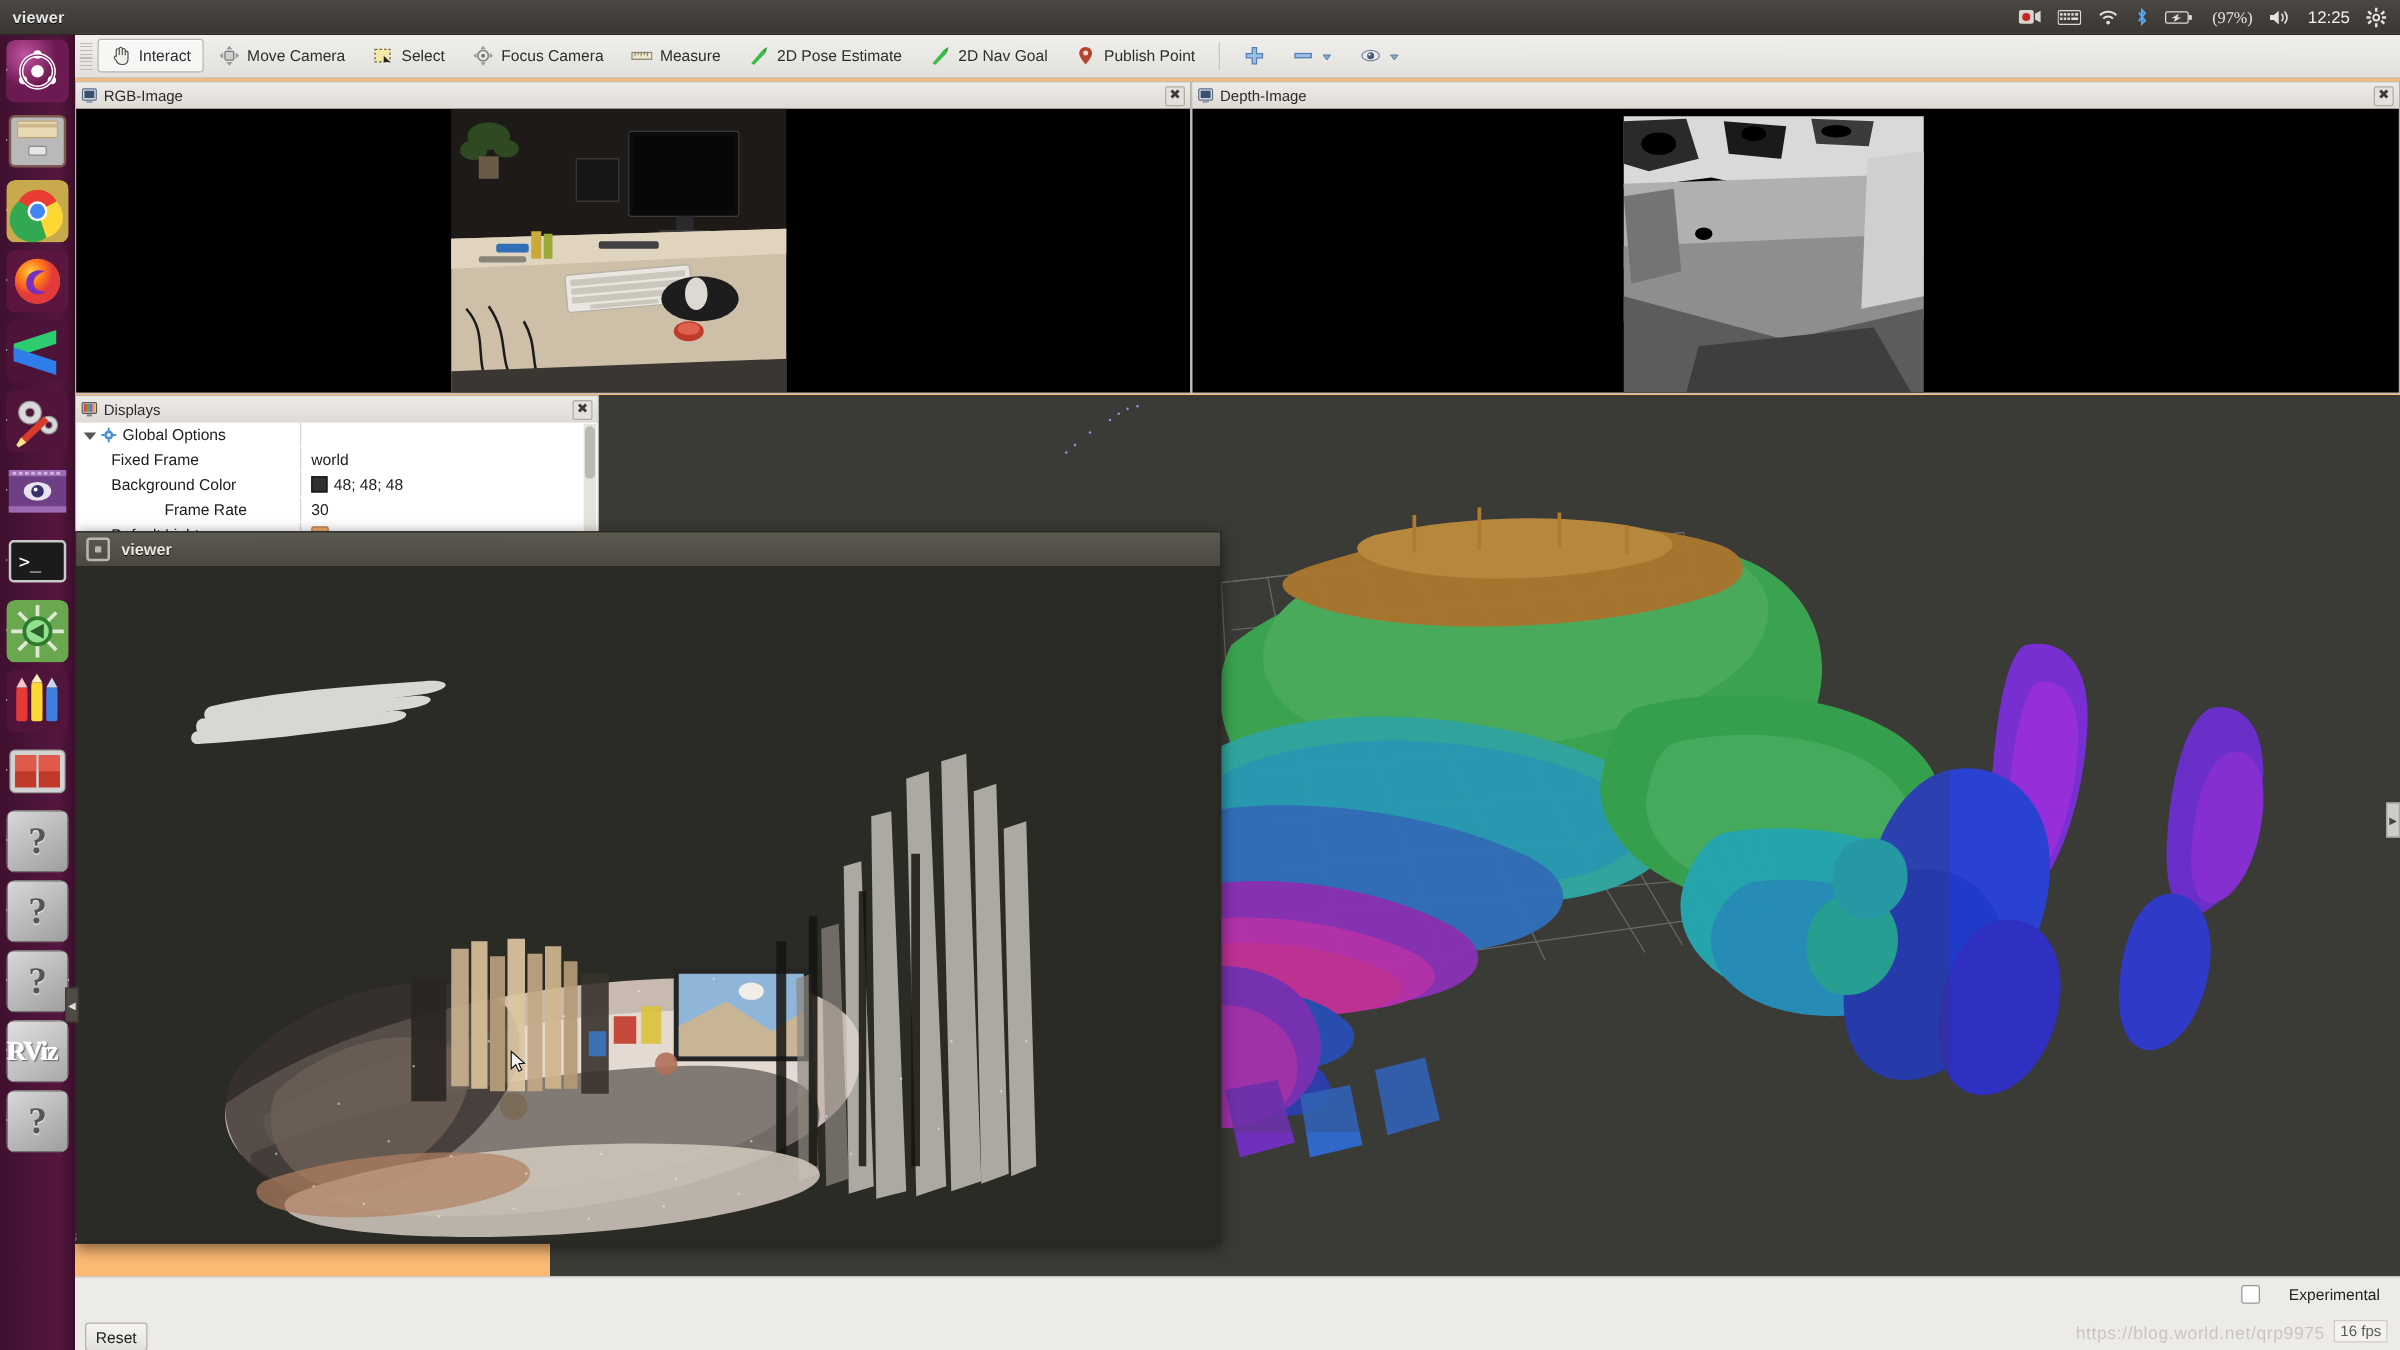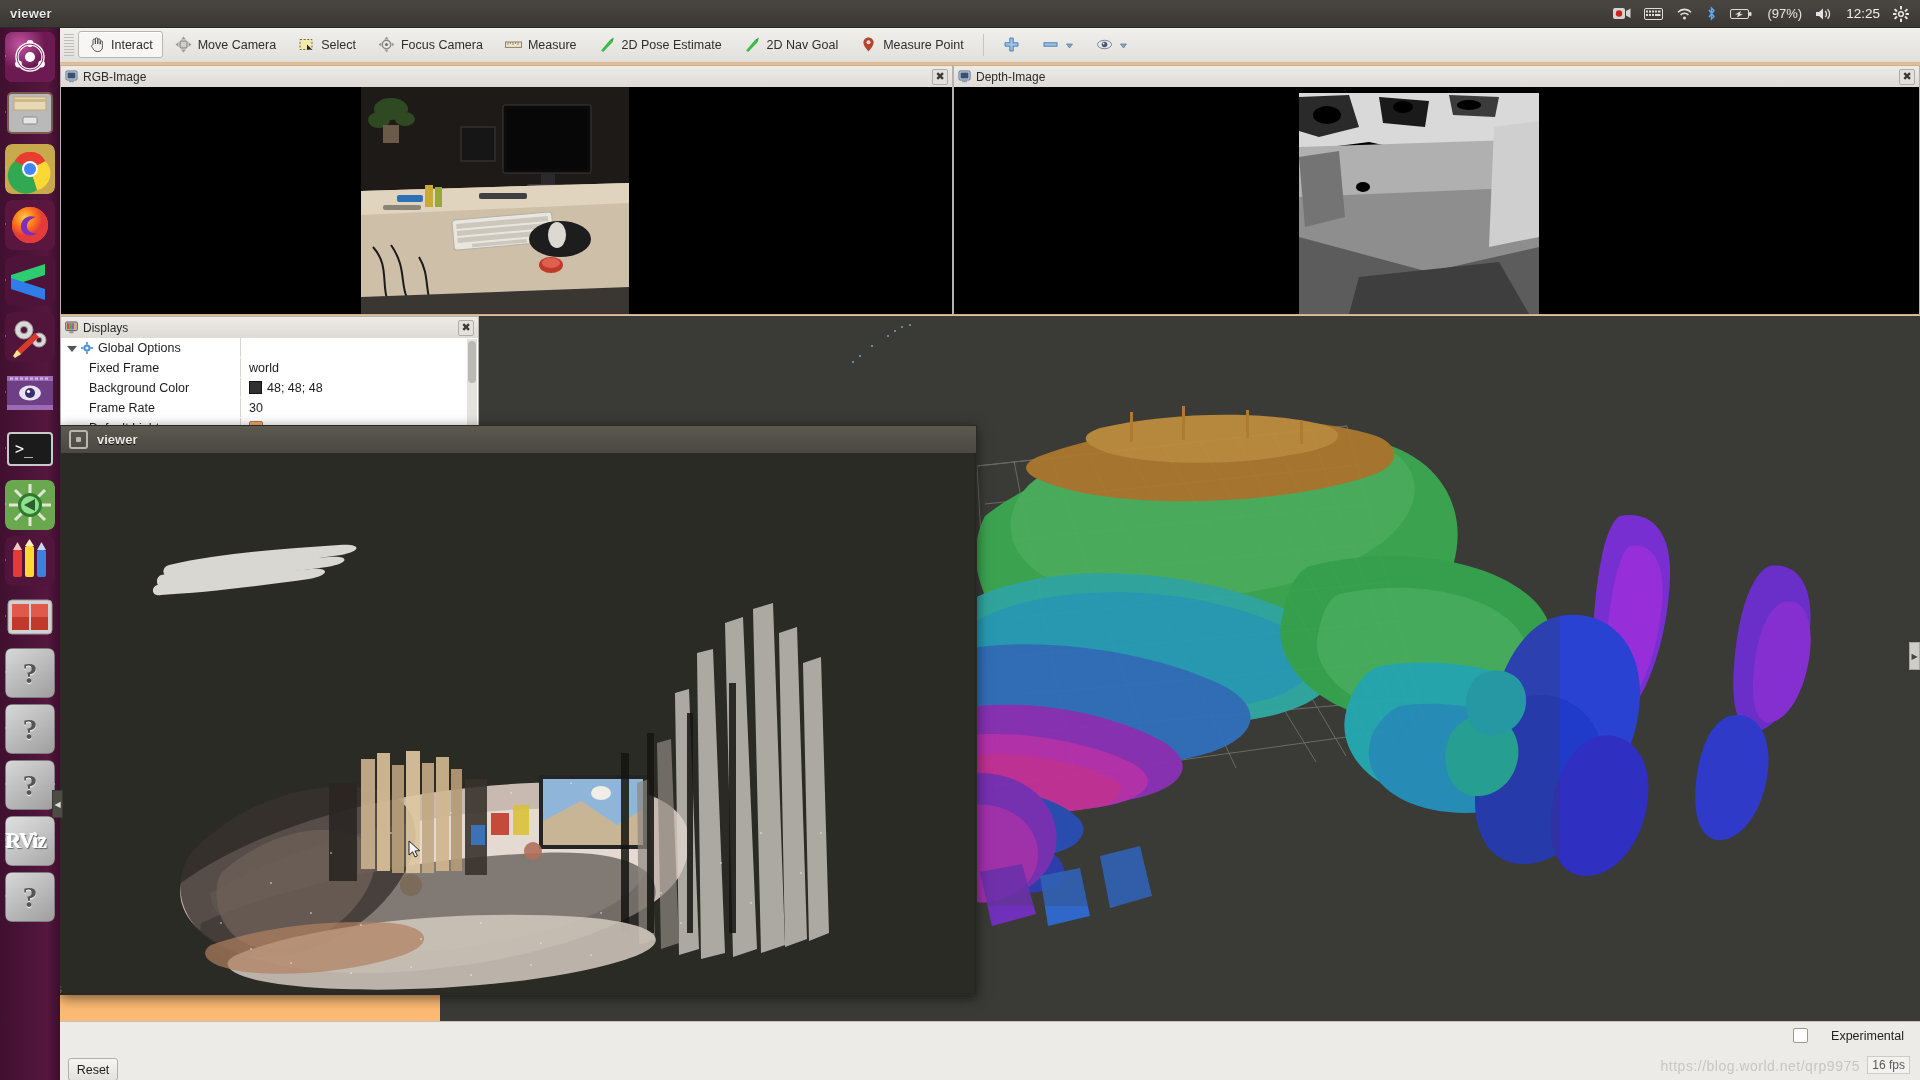--- a/index.html
+++ b/index.html
@@ -14,21 +14,21 @@
   
   .top-panel{position:absolute;left:0;top:0;width:1920px;height:27px;
     background:linear-gradient(#4a4743,#3b3833);
     border-bottom:1px solid #2c2a27;
     display:flex;align-items:center;z-index:60;}
   .tp-title{color:#e8e8e8;font-size:13px;font-weight:bold;margin-left:10px;
     text-shadow:0 1px 0 #000;letter-spacing:.2px;}
   .tray{margin-left:auto;display:flex;align-items:center;gap:13px;padding-right:11px;}
   .tray-item{display:flex;align-items:center;color:#e6e6e6;font-size:13px;}
   .tray-clock{color:#f0f0f0;font-size:13.5px;}
-  .tray-pct{color:#e6e6e6;font-size:13px;margin-left:3px;}
+  .tray-pct{color:#e6e6e6;font-size:13px;margin-left:3px;font-family:Liberation Serif, serif;}
 
   
   .launcher{position:absolute;left:0;top:27px;width:60px;height:1053px;
     background:linear-gradient(90deg,#40102f 0%,#4b1438 45%,#56163f 78%,#3b0e2b 100%);
     z-index:55;}
   .lnk{position:absolute;left:5px;width:50px;height:50px;border-radius:7px;
     box-sizing:border-box;overflow:hidden;}
   .lnk .pip{position:absolute;left:-4px;top:20px;width:0;height:0;
      border-top:4px solid transparent;border-bottom:4px solid transparent;border-left:5px solid #d9cfd5;}
   .lnk .pipr{position:absolute;right:-4px;top:20px;width:0;height:0;
@@ -511,21 +511,21 @@
         <span>2D Nav Goal</span>
       </div>
 
       <div class="tbtn">
         <span class="tb-icon">
           <svg width="17" height="17" viewBox="0 0 17 17">
               <path d="M8.5 1.5 C5.6 1.5 3.4 3.7 3.4 6.5 C3.4 10 8.5 15.5 8.5 15.5 C8.5 15.5 13.6 10 13.6 6.5 C13.6 3.7 11.4 1.5 8.5 1.5 Z" fill="#b5442e"></path>
               <circle cx="8.5" cy="6.3" r="2" fill="#f1dcd6"></circle>
             </svg>
         </span>
-        <span>Measure Point</span>
+        <span>Publish Point</span>
       </div>
 
       <div class="tb-sep"></div>
 
       <div class="tbtn">
         <span class="tb-icon">
           <svg width="17" height="17" viewBox="0 0 17 17">
               <path d="M6.8 2 h3.4 v4.8 h4.8 v3.4 h-4.8 v4.8 h-3.4 v-4.8 h-4.8 v-3.4 h4.8 Z" fill="#9fc0e4" stroke="#4f7fb5" stroke-width="1"></path>
             </svg>
         </span>
@@ -721,21 +721,21 @@
           <div class="c1" style="padding-left:28px;">
               <span>Background Color</span>
             </div>
           <div class="c2">
               <span class="swatch"></span>
               <span>48; 48; 48</span>
             </div>
         </div>
 
         <div class="row">
-          <div class="c1" style="padding-left:28px;">
+          <div class="c1" style="padding-left:28px;justify-content:center;">
               <span>Frame Rate</span>
             </div>
           <div class="c2">
               <span>30</span>
             </div>
         </div>
 
         <div class="row">
           <div class="c1" style="padding-left:28px;">
               <span>Default Light</span>

